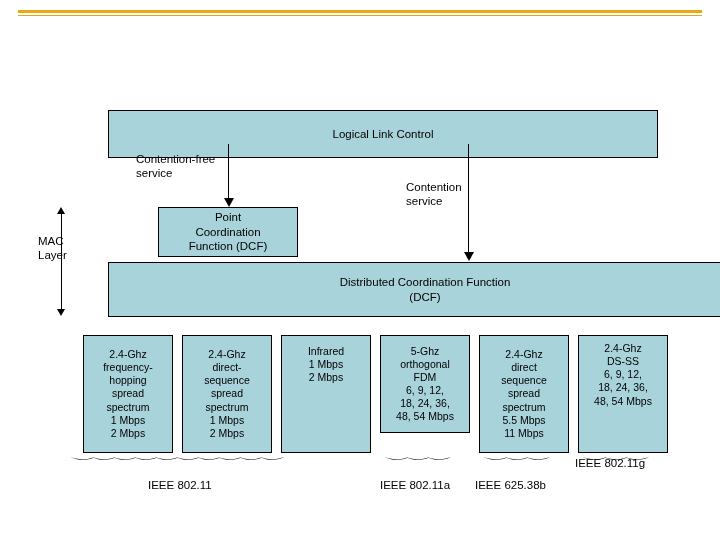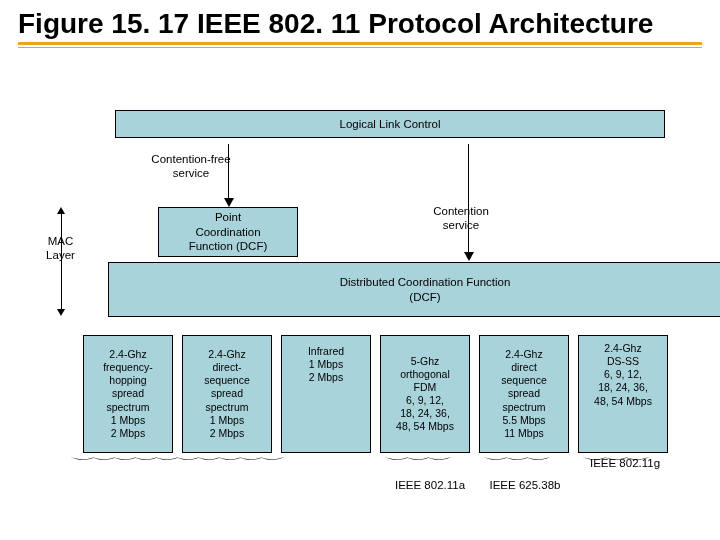--- a/index.html
+++ b/index.html
@@ -40,21 +40,21 @@
     text-align: center;
     font-size: 11.5px;
     color: #000;
     line-height: 1.25;
     padding: 2px;
   }
   .label {
     position: absolute;
     font-size: 11.5px;
     color: #000;
-    text-align: center;
+    text-align: left;
     line-height: 1.25;
   }
   .arrow-line-v {
     position: absolute;
     width: 0;
     border-left: 1.5px solid #000;
   }
   .arrow-head-down {
     position: absolute;
     width: 0; height: 0;
@@ -97,38 +97,37 @@
     align-items: center;
     justify-content: center;
     line-height: 1.25;
     padding: 3px 2px;
   }
 </style>
 </head>
 <body>
 
 <div class="title-area">
-  <div class="title">Figure 15. 17 IEEE 802. 11 Protocol Architecture</div>
   <hr class="hr1">
   <hr class="hr2">
 </div>
 
 <div class="diagram">
 
-  <div class="box" style="left:67px; top:0px; width:550px; height:28px;">
+  <div class="box" style="left:60px; top:0px; width:550px; height:48px;">
     <span>Logical Link Control</span>
   </div>
 
   <div class="arrow-line-v" style="left:180px; top:34px; height:55px;"></div>
   <div class="arrow-head-down" style="left:175.5px; top:88px;"></div>
   <div class="label" style="left:88px; top:42px; width:110px;">Contention-free<br>service</div>
 
   <div class="arrow-line-v" style="left:420px; top:34px; height:109px;"></div>
   <div class="arrow-head-down" style="left:415.5px; top:142px;"></div>
-  <div class="label" style="left:358px; top:70px; width:110px;margin-top:24px;">Contention<br>service</div>
+  <div class="label" style="left:358px; top:70px; width:110px;">Contention<br>service</div>
 
   <div class="arrow-line-v" style="left:13px; top:104px; height:95px;"></div>
   <div class="arrow-head-up" style="left:9px; top:97px;"></div>
   <div class="arrow-head-down-sm" style="left:9px; top:199px;"></div>
   <div class="label" style="left:-10px; top:124px; width:45px;">MAC<br>Layer</div>
 
   <div class="box" style="left:110px; top:97px; width:140px; height:50px;">
     <span>Point<br>Coordination<br>Function (DCF)</span>
   </div>
 
@@ -138,31 +137,32 @@
 
   <div class="phy-box" style="left:35px;  top:225px; width:90px; height:118px;">
       <span>2.4-Ghz<br>frequency-<br>hopping<br>spread<br>spectrum<br>1 Mbps<br>2 Mbps</span>
     </div>
   <div class="phy-box" style="left:134px; top:225px; width:90px; height:118px;">
       <span>2.4-Ghz<br>direct-<br>sequence<br>spread<br>spectrum<br>1 Mbps<br>2 Mbps</span>
     </div>
   <div class="phy-box" style="left:233px; top:225px; width:90px; height:118px; align-items:flex-start; padding-top:9px;">
       <span>Infrared<br>1 Mbps<br>2 Mbps</span>
     </div>
-  <div class="phy-box" style="left:332px; top:225px; width:90px; height:118px;">
+  <div class="phy-box" style="left:332px; top:225px; width:90px; height:98px;">
       <span>5-Ghz<br>orthogonal<br>FDM<br>6, 9, 12,<br>18, 24, 36,<br>48, 54 Mbps</span>
     </div>
   <div class="phy-box" style="left:431px; top:225px; width:90px; height:118px;">
       <span>2.4-Ghz<br>direct<br>sequence<br>spread<br>spectrum<br>5.5 Mbps<br>11 Mbps</span>
     </div>
   <div class="phy-box" style="left:530px; top:225px; width:90px; height:118px; align-items:flex-start; padding-top:6px;">
       <span>2.4-Ghz<br>DS-SS<br>6, 9, 12,<br>18, 24, 36,<br>48, 54 Mbps</span>
     </div>
 
   <div class="brace" style="left:52px; top:348px;">︶︶︶︶︶︶︶︶︶︶</div>
+  <div class="label" style="left:100px; top:368px; width:120px;">IEEE 802.11</div>
 
   <div class="brace" style="left:345px; top:348px;">︶︶︶</div>
   <div class="label" style="left:332px; top:368px; width:100px;">IEEE 802.11a</div>
 
   <div class="brace" style="left:444px; top:348px;">︶︶︶</div>
   <div class="label" style="left:427px; top:368px; width:100px;">IEEE 625.38b</div>
 
   <div class="brace" style="left:543px; top:348px;">︶︶︶</div>
   <div class="label" style="left:527px; top:346px; width:100px;">IEEE 802.11g</div>
 

